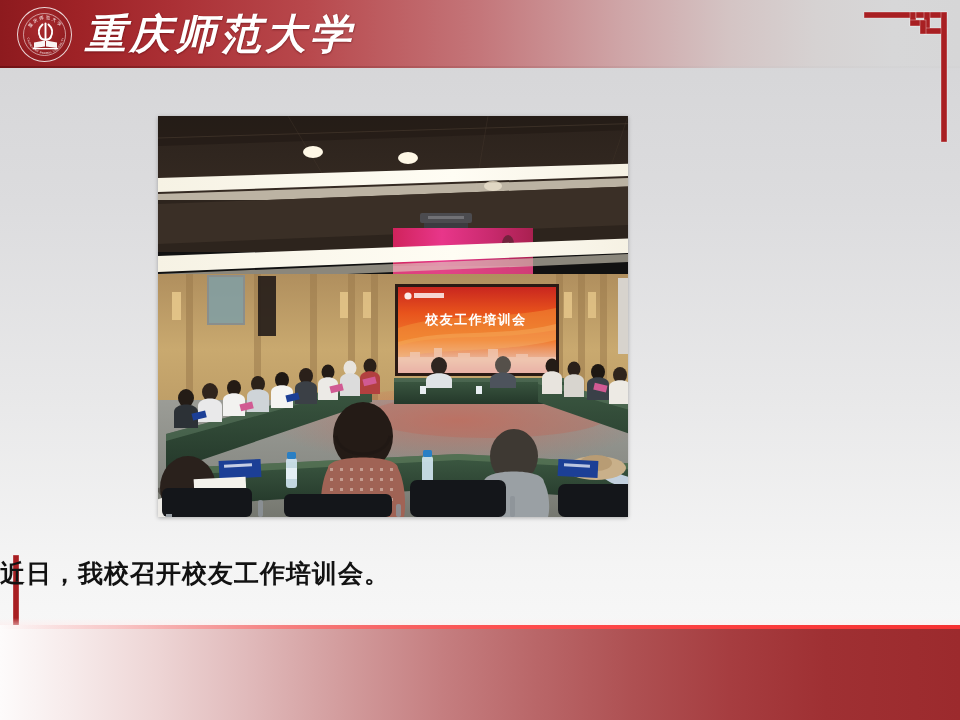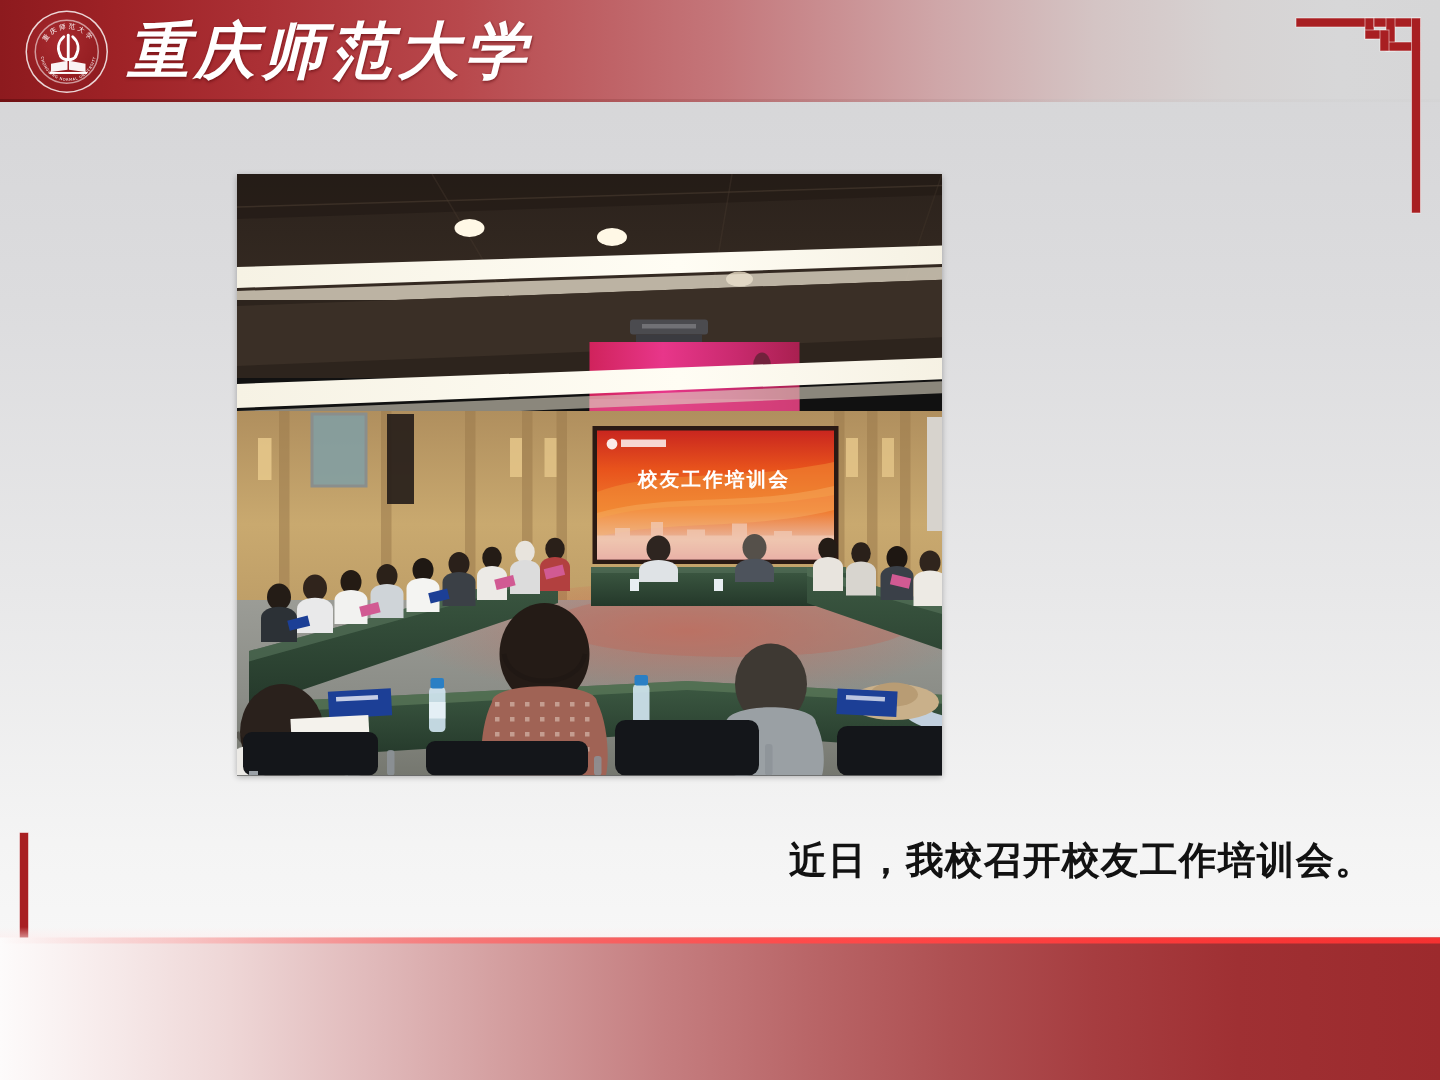--- a/index.html
+++ b/index.html
@@ -118,21 +118,21 @@
     overflow: hidden;
   }
   #photo-frame svg { display: block; }
 
   
   #caption {
     position: absolute;
     left: 0;
     top: 557px;
     width: 916px;
-    text-align: right;
+    text-align: left;
     font-family: "DejaVu Serif", "Liberation Serif", serif;
     font-size: 25px;
     font-weight: 700;
     color: #121212;
     letter-spacing: 1px;
   }
 
   
   #bottom-band {
     position: absolute;

